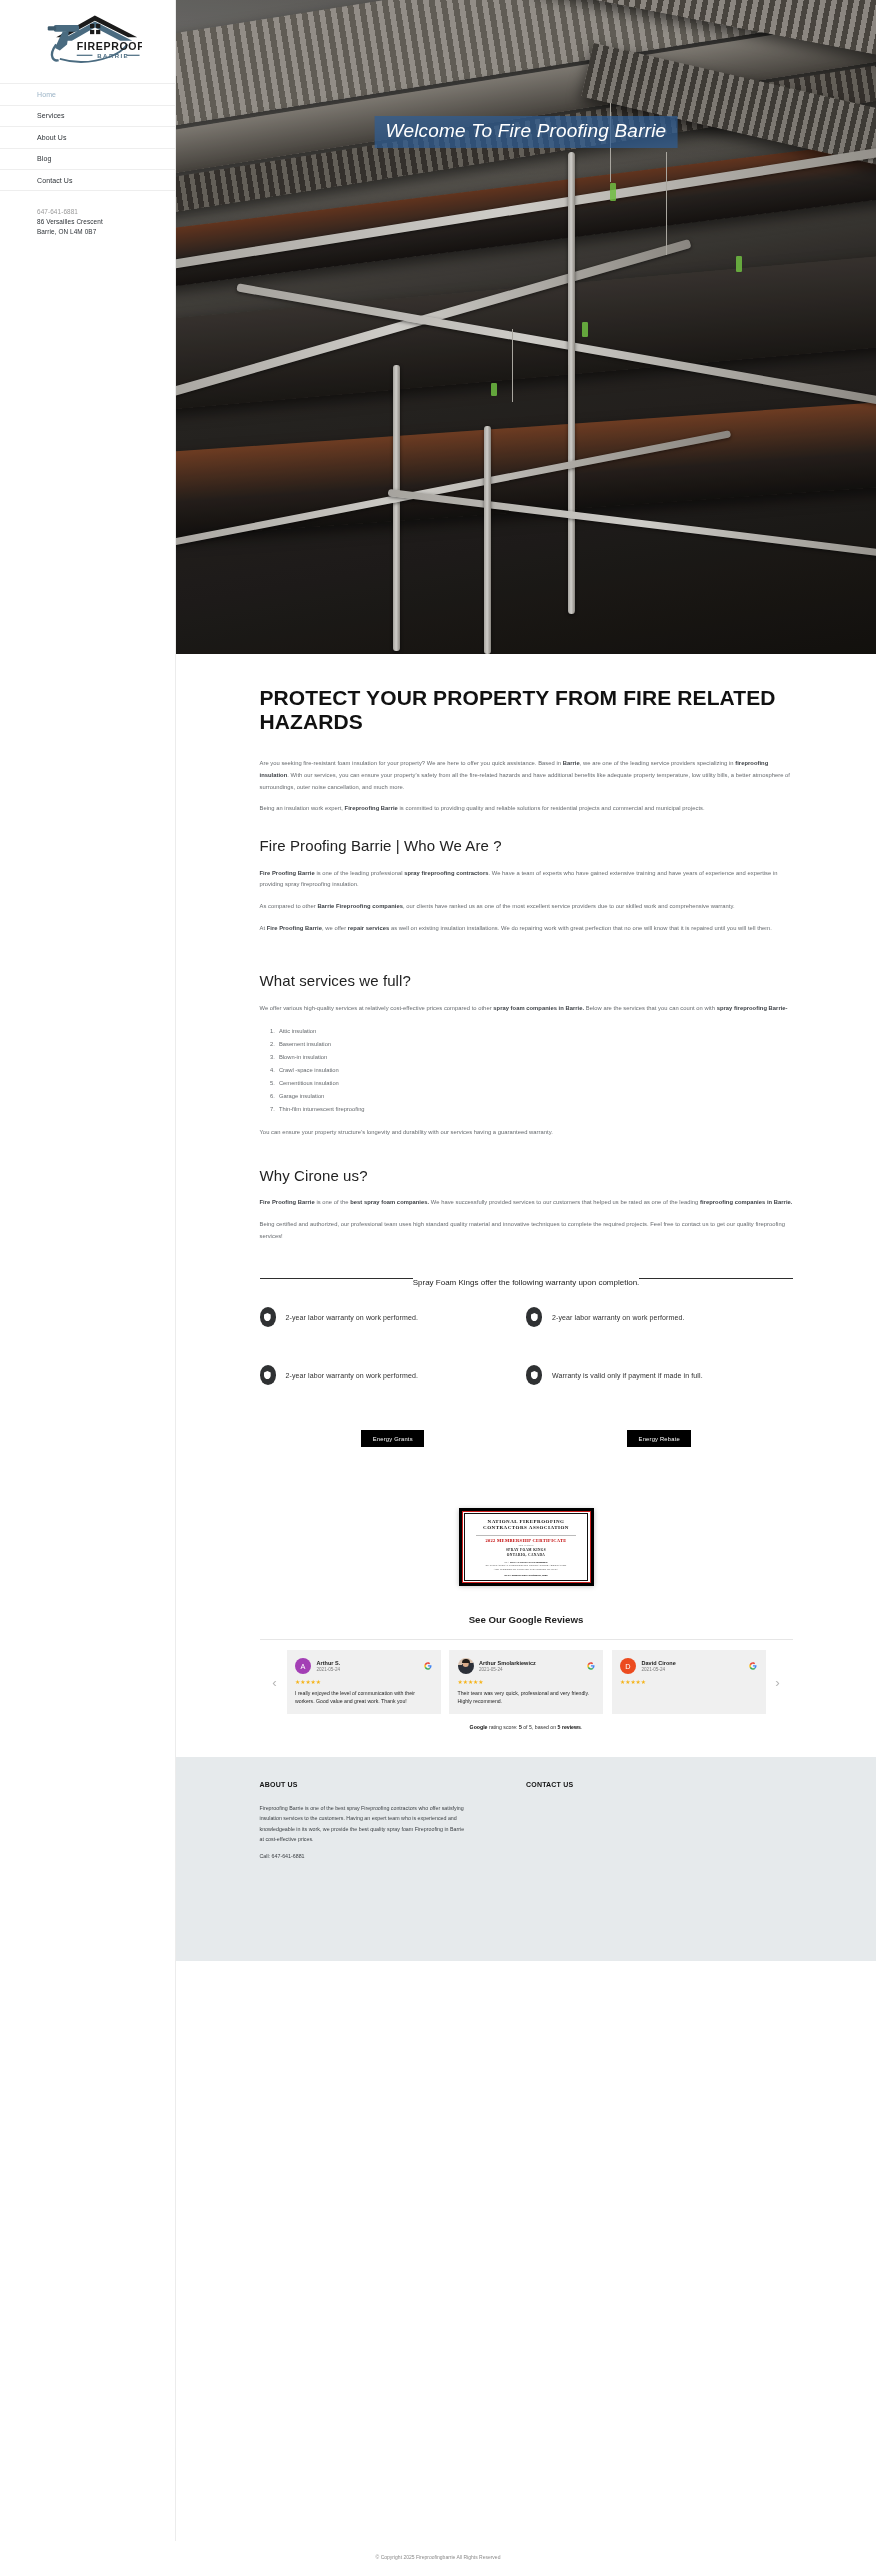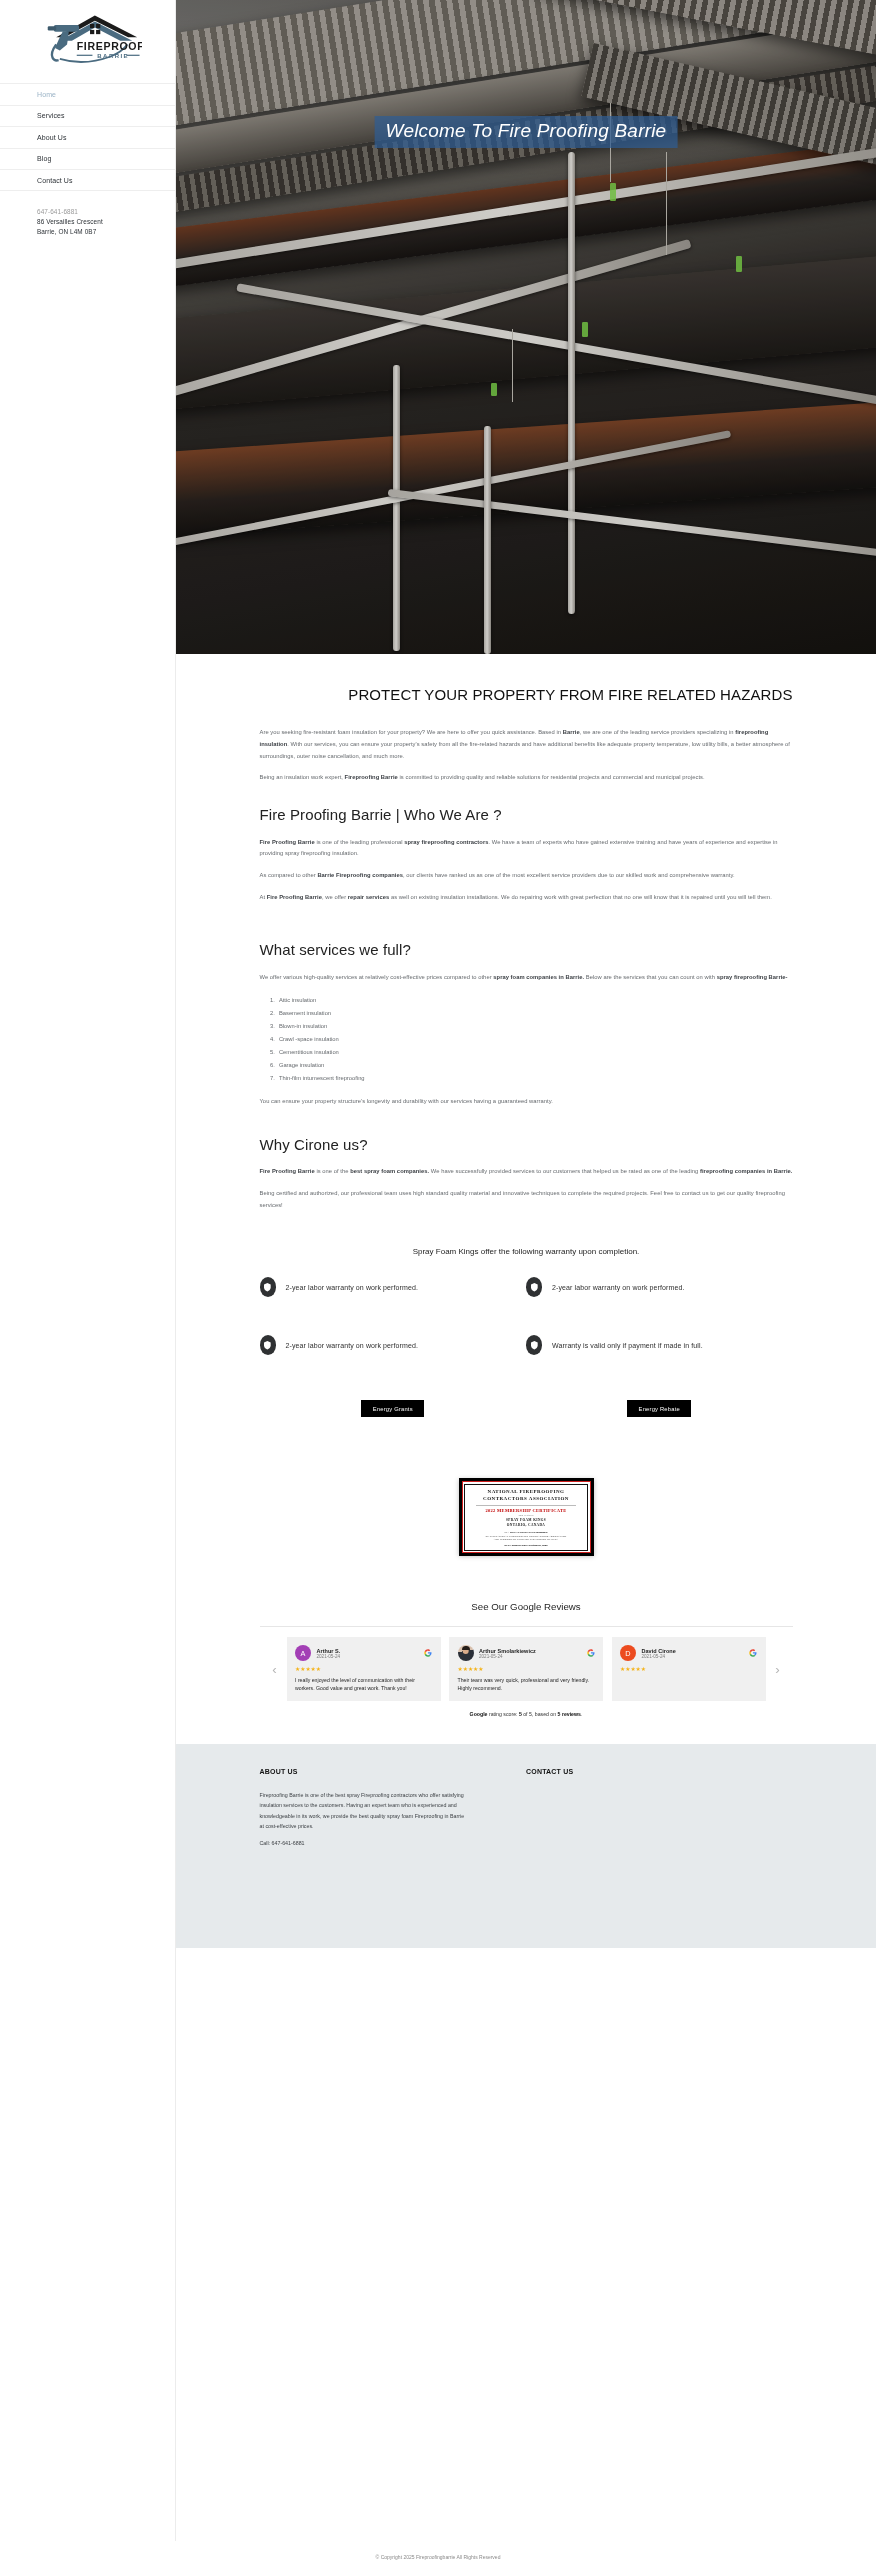--- a/index.html
+++ b/index.html
@@ -101,40 +101,40 @@
     font-size: 19px; color: #ffffff; font-weight: 400; letter-spacing: 0.2px;
     white-space: nowrap;
     font-style: italic;
   }
 
   
   .content { padding: 0 0 0 0; }
   .inner { width: 533px; margin: 0 auto; }
 
   h1.page-title {
-    font-size: 15px; font-weight: 400; color: #111; letter-spacing: 0.1px;
-    text-align: right; margin: 32px 0 24px;
+    font-size: 21px; font-weight: 700; color: #111; letter-spacing: 0.1px;
+    text-align: left; margin: 32px 0 24px;
   }
   p.body {
     font-size: 5.8px; line-height: 2.05; color: #666a6e; margin: 0 0 9.7px;
     letter-spacing: 0.04px;
   }
   p.body b, .body strong { color: #3d4146; font-weight: 700; }
   h2.sec {
     font-size: 15px; font-weight: 400; color: #222; margin: 22px 0 13.4px;
     letter-spacing: 0.1px;
   }
   ol.svc { margin: 11px 0 11px 17px; }
   ol.svc li {
     font-size: 5.8px; line-height: 2.05; color: #666a6e; margin: 0 0 1.2px; padding-left: 2.4px;
   }
 
   
   .warranty-head {
-    display: flex; align-items: center; gap: 0; margin: 35px 0 20.7px; flex-direction: column;
+    display: flex; align-items: flex-start; gap: 0; margin: 35px 0 20.7px;
   }
   .warranty-head .rule { flex: 1 1 auto; height: 0.6px; background: #2e2e2e; }
   .warranty-head .wt { font-size: 8px; color: #242424; white-space: nowrap; }
 
   .warr-grid { display: grid; grid-template-columns: 1fr 1fr; row-gap: 38px; margin-bottom: 12px; }
   .warr-item { display: flex; align-items: center; gap: 9.7px; }
   .warr-ic {
     width: 16.4px; height: 20px; flex: 0 0 16.4px; border-radius: 50%;
     background: #2f3133; display: flex; align-items: center; justify-content: center;
   }
@@ -167,21 +167,21 @@
   .c-t2 { font-family: "Liberation Serif", serif; font-size: 4.5px; letter-spacing: 0.3px; color: #c00000; font-weight: 700; }
   .c-t3 { font-size: 2.2px; color: #777; letter-spacing: 0.2px; margin-top: 0.6px; }
   .c-t4 { font-family: "Liberation Serif", serif; font-size: 3.4px; letter-spacing: 0.4px; color: #111; font-weight: 700; line-height: 1.5; margin-top: 1.8px; }
   .c-t5 { font-size: 2.4px; color: #555; letter-spacing: 0.1px; margin-top: 3px; line-height: 1.5; }
   .c-t5 b { color: #111; }
   .c-t6 { font-size: 2.4px; color: #111; font-weight: 700; margin-top: 2.4px; }
   .c-logo { display: flex; align-items: flex-end; justify-content: center; gap: 9.7px; margin-top: 2.4px; }
   .c-nfca { font-family: "Liberation Serif", serif; font-size: 8.5px; font-weight: 700; letter-spacing: -0.3px; color: #000; position: relative; line-height: 1; }
 
   
-  h2.rev-title { font-size: 9.7px; font-weight: 400; color: #1f1f1f; text-align: center; margin: 45px 0 0; }
+  h2.rev-title { font-size: 9.7px; font-weight: 700; color: #1f1f1f; text-align: center; margin: 28px 0 0; }
   .rev-sep { width: 533px; height: 0.6px; background: #e6e6e6; margin: 13.4px auto 0; }
 
   .rev-row { display: flex; align-items: center; justify-content: center; gap: 6px; margin-top: 11px; }
   .rev-arrow {
     width: 12px; flex: 0 0 12px; text-align: center; color: #b5b5b5; font-size: 13.4px;
     line-height: 1; cursor: pointer; user-select: none; font-family: "Liberation Sans", sans-serif;
   }
   .rev-cards { display: flex; gap: 8.5px; }
   .rev-card {
     width: 154px; min-height: 64px; background: #f0f0f0; padding: 8px 8.5px 8.5px;

